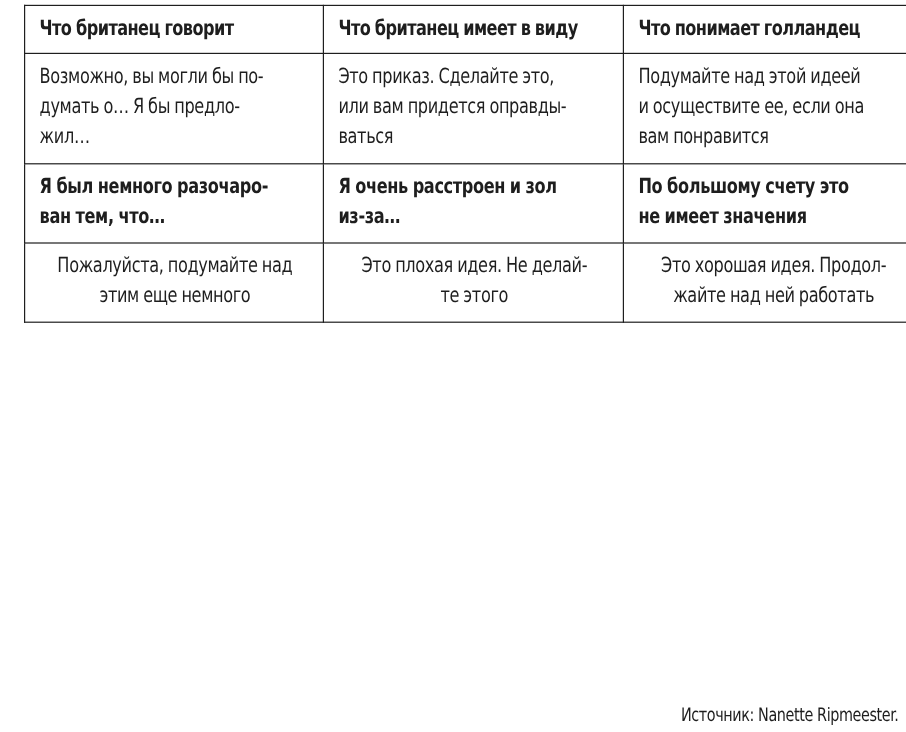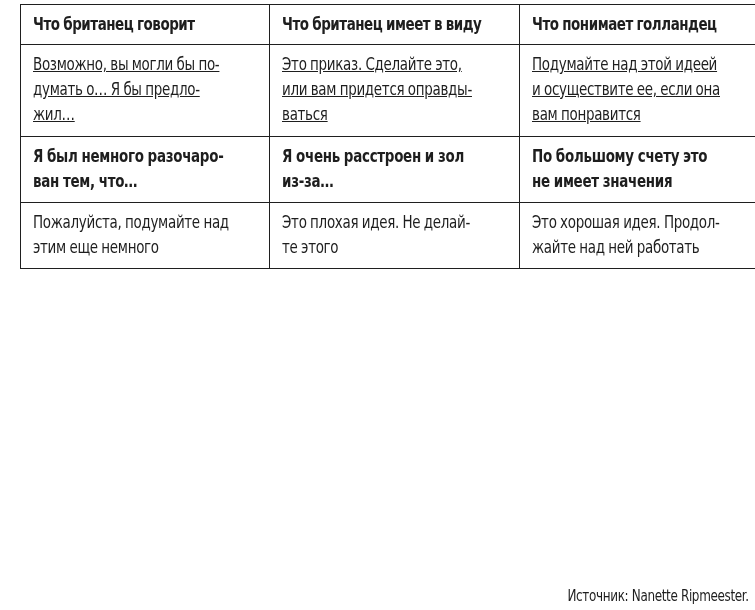--- a/index.html
+++ b/index.html
@@ -47,26 +47,26 @@
       letter-spacing: -0.55px;
     }
     .cell-text {
       display: block;
       white-space: pre-line;
       transform: scaleX(0.86);
       transform-origin: left top;
       width: 116%;
     }
     tr.r1 td { height: 26px; }
-    tr.r2 td { height: 77px; text-decoration: underline; }
+    tr.r2 td { height: 77px; }
     tr.r3 td { height: 51px; }
     tr.r4 td { height: 51px; font-weight: bold; }
     tr.r5 td { height: 27px; }
     tr.r6 td { height: 51px; }
-    tr.r7 td { height: 51px; }
+    tr.r7 td { height: 51px; text-align: center; }
     tr.r8 td { height: 27px; }
     tr.r9 td { height: 45px; }
     .caption {
       position: absolute;
       right: 6px;
       top: 586px;
       font-size: 15.5px;
       line-height: 20px;
       color: #1e1e1e;
       letter-spacing: -0.4px;

